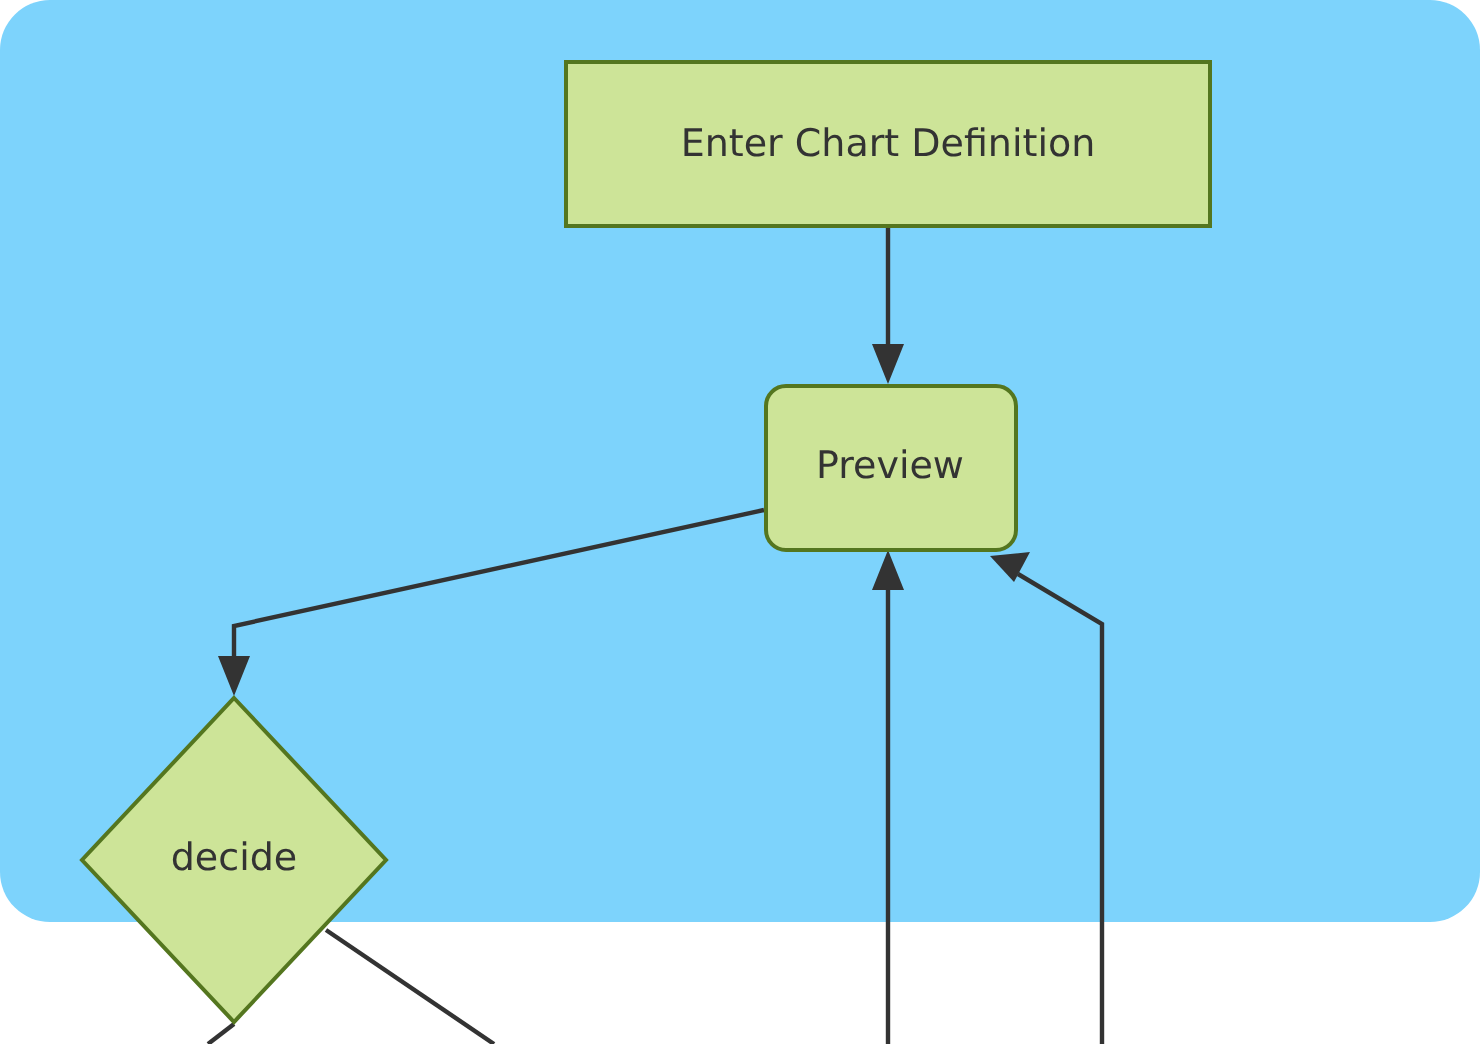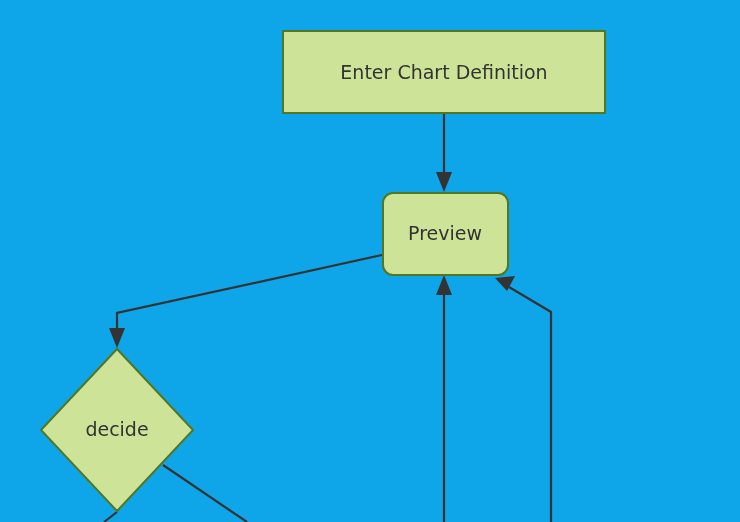--- a/index.html
+++ b/index.html
@@ -9,22 +9,23 @@
   }
   body {
     width: 740px;
     height: 522px;
     overflow: hidden;
     font-family: "DejaVu Sans", "Liberation Sans", sans-serif;
   }
   #flowchart-root {
     position: relative;
     width: 740px;
-    height: 522px;
-    background: #0ea5e9;
+    height: 461px;
+    background: #7dd3fc;
+    border-radius: 25px;
   }
   svg#flow-svg {
     display: block;
     width: 740px;
     height: 522px;
   }
   .node-shape {
     fill: #cde498;
     stroke: #54761f;
     stroke-width: 2;

